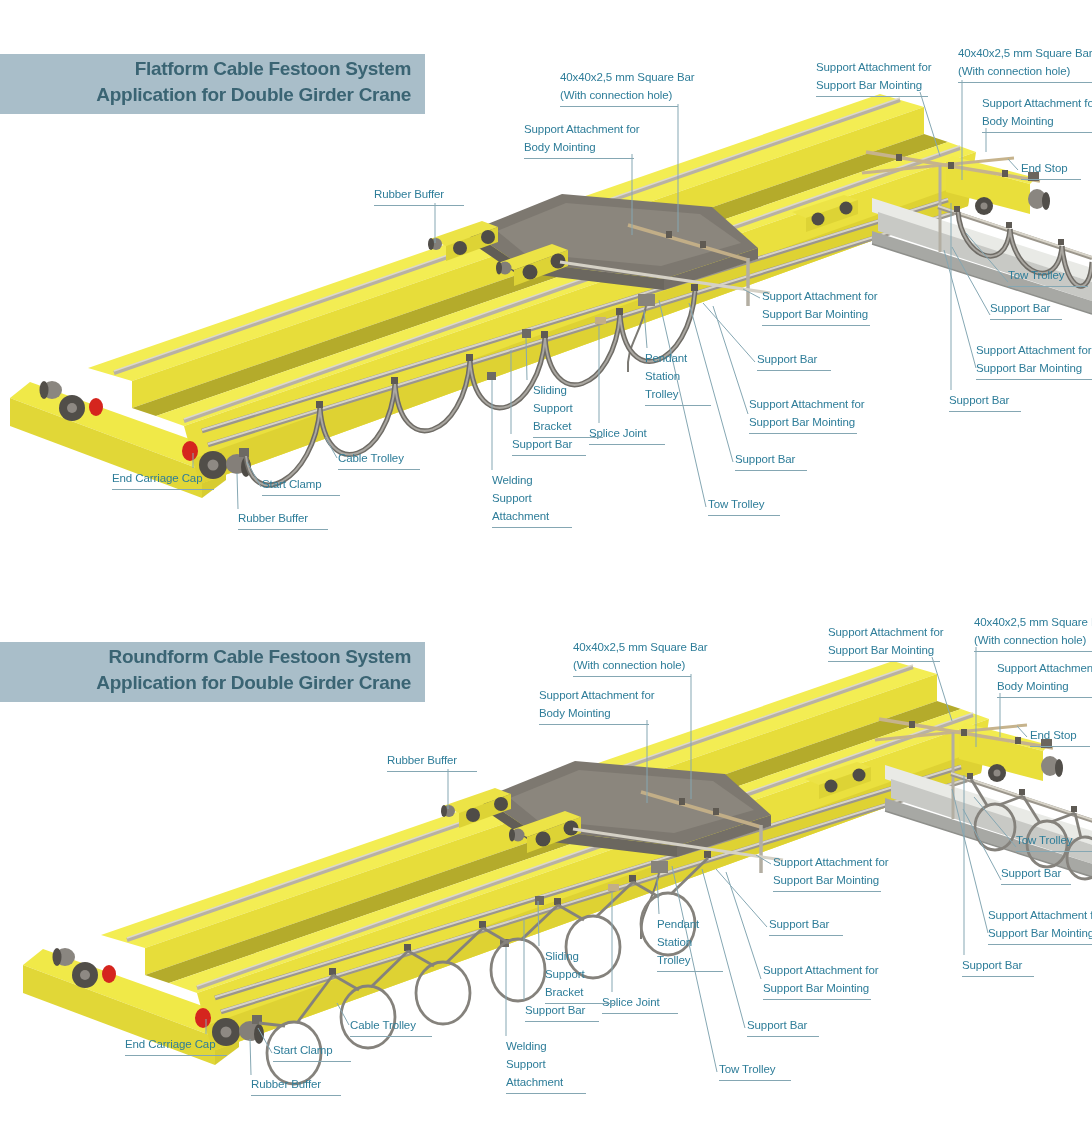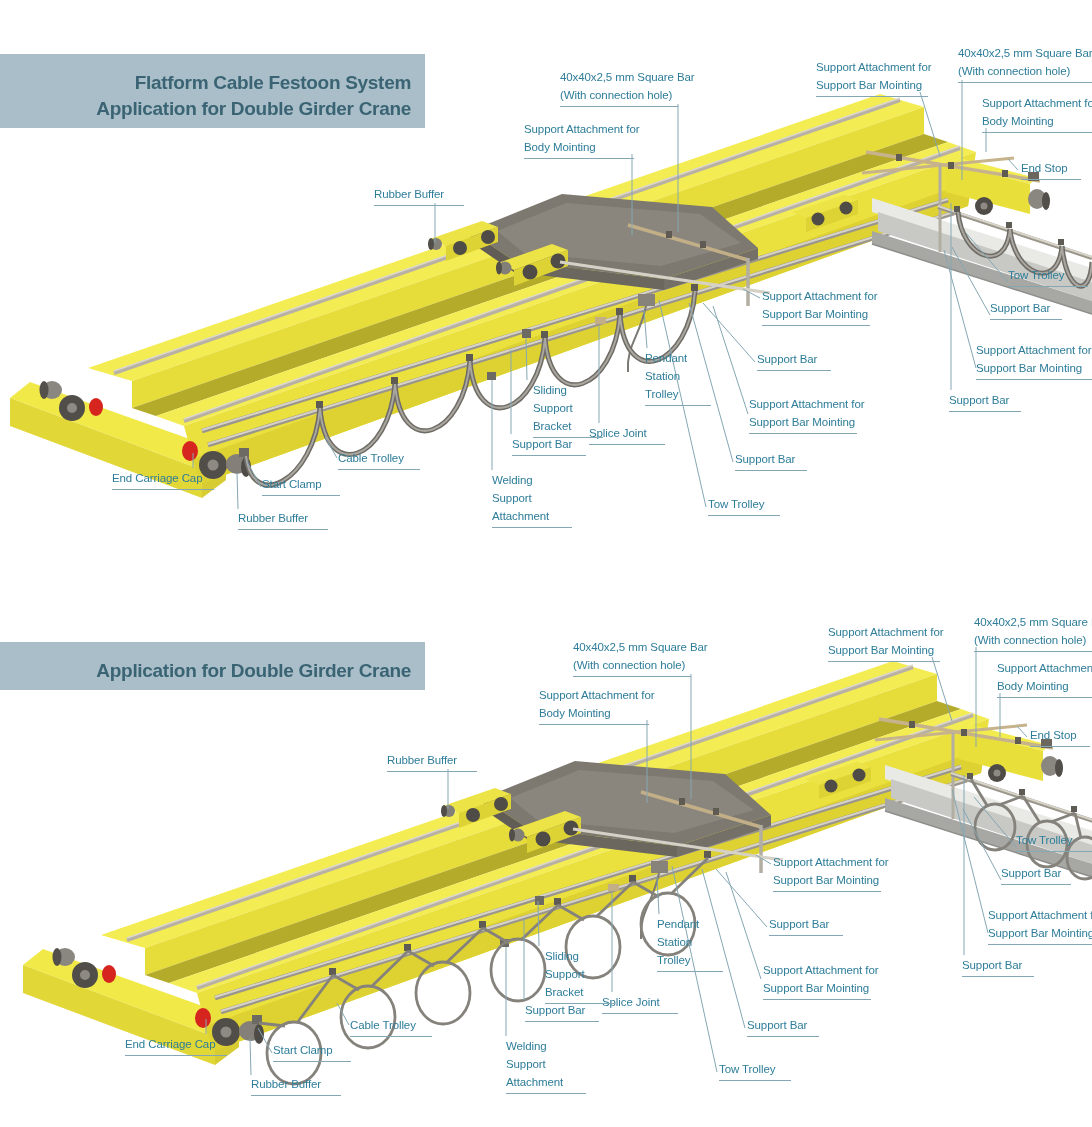--- a/index.html
+++ b/index.html
@@ -6,21 +6,21 @@
   body{width:1092px;height:1127px;position:relative;overflow:hidden;
        font-family:"Liberation Sans",sans-serif;
        --label-text:#2e7d99;--leader:#85a7b3;--title-bg:#a9bec9;--title-text:#3a6473;}
   .diagram{position:absolute;left:0;width:1092px;overflow:hidden;}
   #d0{top:0;height:567px;}
   #d1{top:567px;height:560px;}
   .art,.leaders,.labels{position:absolute;left:0;top:0;}
   .labels{width:1092px;height:100%;}
   .title{position:absolute;left:0;background:var(--title-bg);color:var(--title-text);
          font-weight:bold;font-size:19px;line-height:26px;text-align:right;
-         padding:16px 14px 6px 0;width:411px;letter-spacing:-0.3px;}
+         padding:2px 14px 6px 0;width:411px;letter-spacing:-0.3px;}
   #d0 .title{top:54px;}
   #d1 .title{top:75px;}
   .lbl{position:absolute;color:var(--label-text);font-size:11.5px;line-height:18px;
        letter-spacing:-0.1px;white-space:nowrap;}
   .lbl .ul{height:1px;background:var(--leader);margin-top:2px;}
   .leader{stroke:var(--leader);stroke-width:1;fill:none;}
   svg{display:block;}
 </style>
 </head>
 <body style="--label-text: #2e7d99; --leader: #85a7b3; --title-bg: #a9bec9; --title-text: #3a6473;">
@@ -505,15 +505,16 @@
       <div class="lbl" style="left: 251px; top: 508px;">
         <div class="ln">Rubber Buffer</div>
         <div class="ul" style="width: 90px;"></div>
       </div>
       <div class="lbl" style="left: 387px; top: 184px;">
         <div class="ln">Rubber Buffer</div>
         <div class="ul" style="width: 90px;"></div>
       </div>
     </div>
   <div class="title">
+    <div>Roundform Cable Festoon System</div>
     <div>Application for Double Girder Crane</div>
   </div>
 </section>
 
 </body></html>

